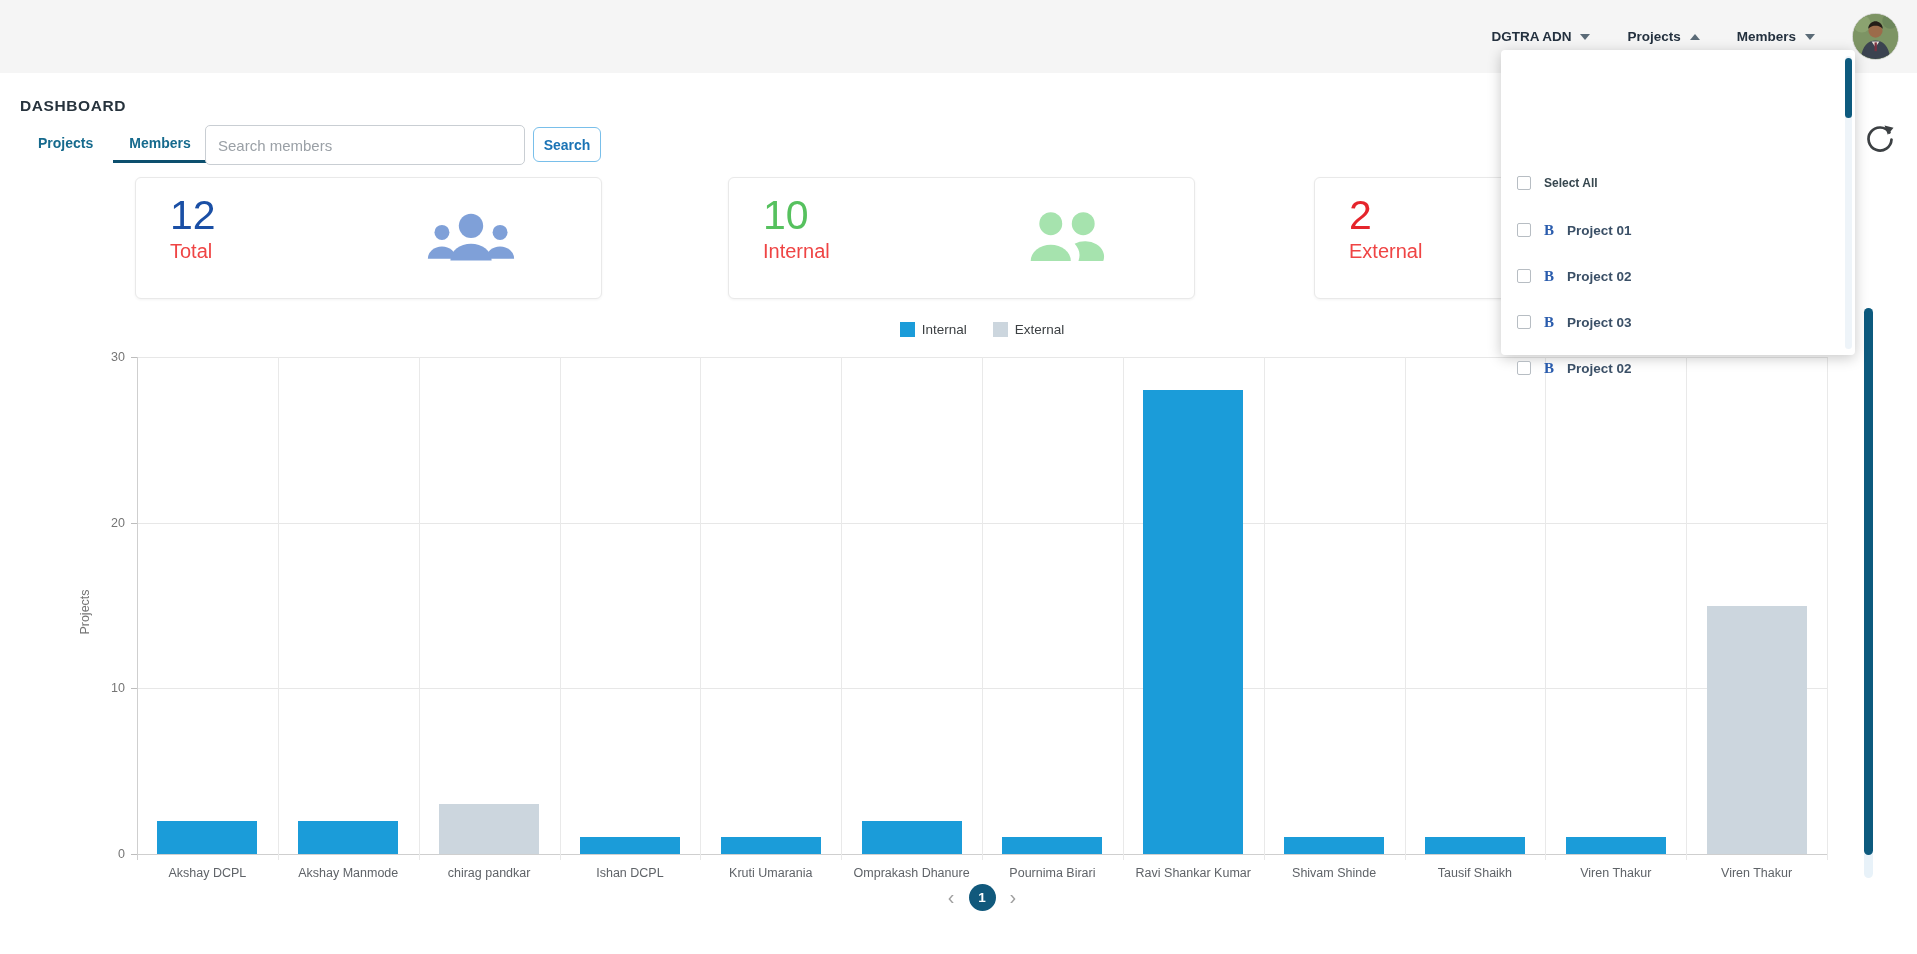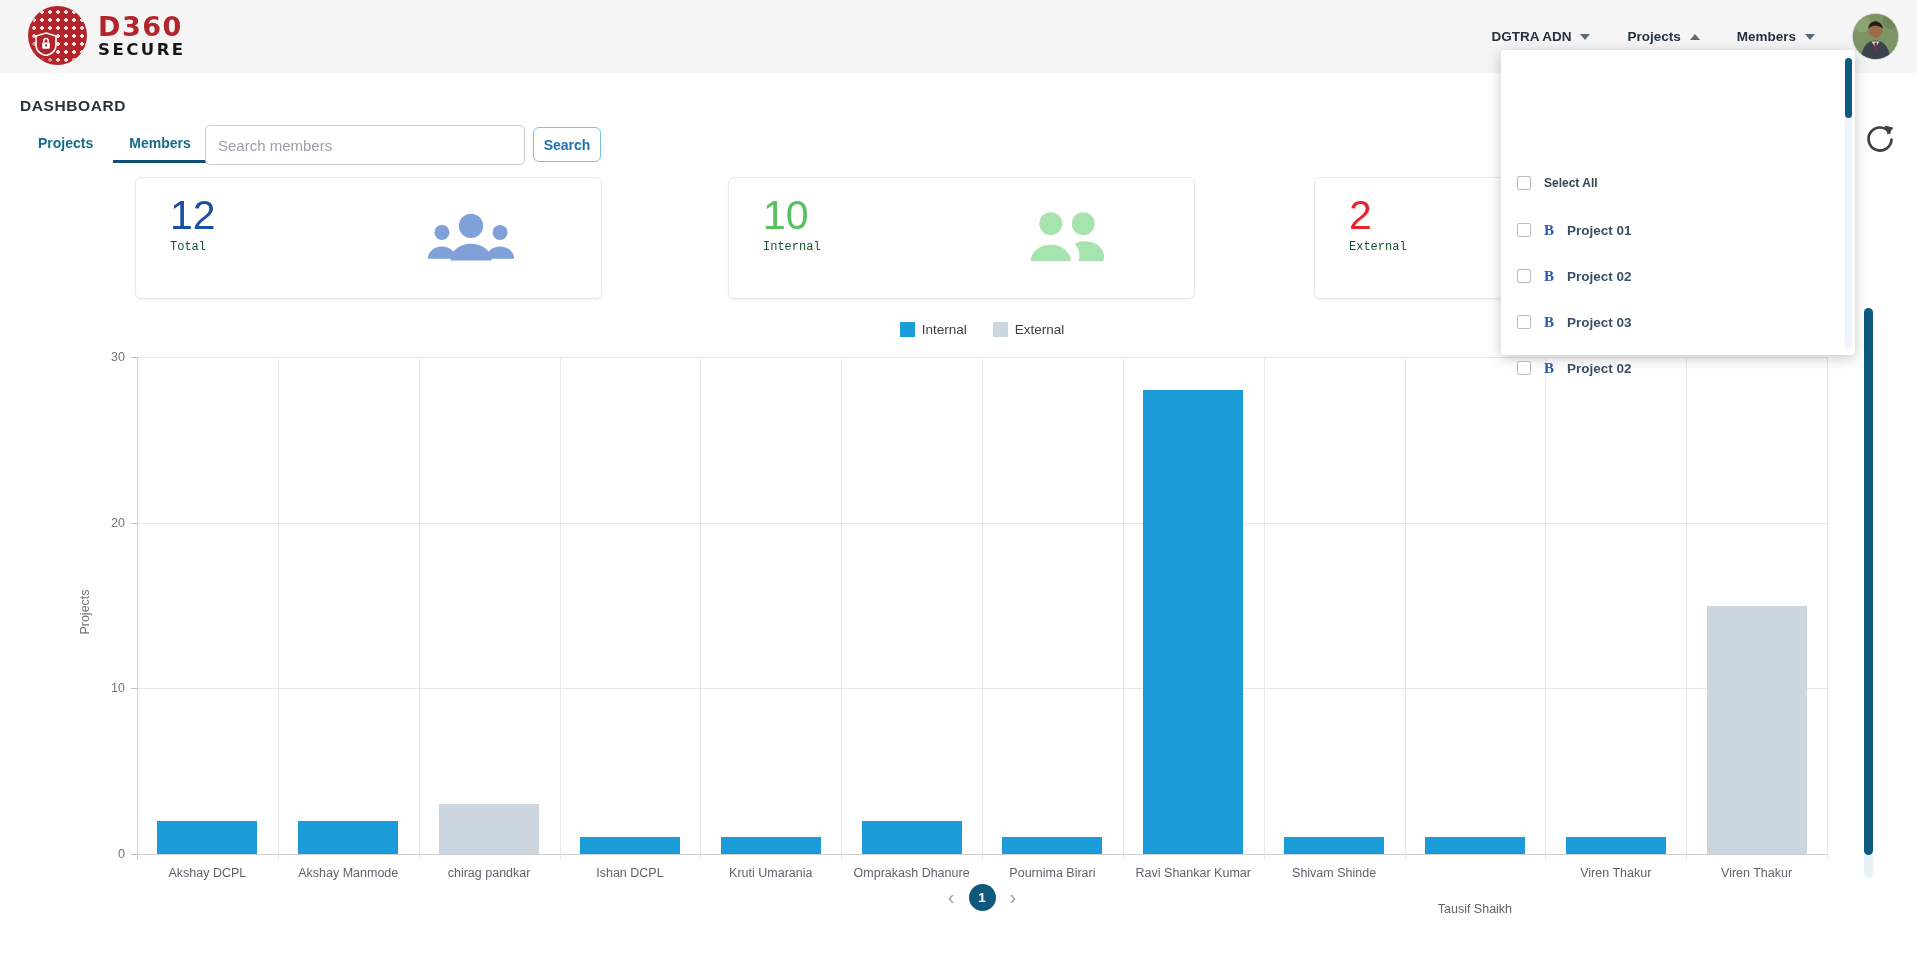--- a/index.html
+++ b/index.html
@@ -30,21 +30,21 @@
   .tab.active::after{content:"";position:absolute;left:2px;right:2px;bottom:0;height:3px;background:#0c4f6e;}
   #member-search{position:absolute;left:205px;top:125px;width:320px;height:40px;border:1px solid #c9ced3;border-radius:5px;
      font-size:15px;color:#333;padding:0 12px;box-sizing:border-box;outline:none;background:#fff;}
   #member-search::placeholder{color:#9aa0a6;}
   #search-btn{position:absolute;left:533px;top:127px;width:68px;height:35px;background:#fff;border:1.5px solid #79bfea;
      border-radius:6px;color:#1a73b5;font-size:14px;font-weight:700;cursor:pointer;font-family:"Liberation Sans",sans-serif;}
   
   .card{position:absolute;top:177px;width:465px;height:120px;background:#fff;border:1px solid #e9e9e9;border-radius:6px;
      box-shadow:0 1px 3px rgba(0,0,0,.05);}
   .card .num{position:absolute;left:34px;top:14px;font-size:41px;font-weight:500;}
-  .card .lbl{position:absolute;left:34px;top:62px;font-size:12px;color:#14532d;font-family:Liberation Mono, monospace;}
+  .card .lbl{position:absolute;left:34px;top:62px;font-size:20px;color:#ef4444;}
   .card .cicon{position:absolute;right:85px;top:28px;}
   
   #legend{position:absolute;left:137px;top:322px;width:1690px;display:flex;justify-content:center;gap:26px;}
   .leg-item{display:flex;align-items:center;gap:7px;cursor:pointer;}
   .leg-swatch{width:15px;height:15px;}
   .leg-text{font-size:13.5px;color:#3c4043;}
   #chart{position:absolute;left:0;top:0;}
   .gridline-h{position:absolute;height:1px;background:#e7e7e7;}
   .gridline-h.axis{background:#cfcfcf;}
   .gridline-v{position:absolute;width:1px;background:#e9e9e9;}
@@ -77,35 +77,20 @@
   .dd-selectall-lbl{font-size:12px;font-weight:700;color:#37474f;}
   .b-icon{font-size:15px;font-weight:800;color:#2a5cad;font-family:"Liberation Serif",serif;}
   .dd-item-lbl{font-size:13.5px;font-weight:600;color:#3a4f66;}
   #dd-scroll-track{position:absolute;right:3px;top:6px;width:7px;height:293px;background:#eef4f9;border-radius:4px;}
   #dd-scroll-thumb{position:absolute;right:3px;top:8px;width:7px;height:60px;background:#0d5a7e;border-radius:4px;cursor:pointer;}
 </style>
 </head>
 <body>
 
 <div id="topbar">
-  <div id="logo">
-    <div id="logo-globe">
-      <div class="dots"></div>
-      <svg class="shield" viewBox="0 0 22 24">
-        <path d="M11 1 L21 4 V13 C21 19 16 22.5 11 23.5 C6 22.5 1 19 1 13 V4 Z" fill="#b3252b" stroke="#ffffff" stroke-width="1.6"></path>
-        <rect x="7.2" y="10.5" width="7.6" height="6.2" rx="1.2" fill="#ffffff"></rect>
-        <path d="M8.8 10.5 V8.8 a2.2 2.2 0 0 1 4.4 0 V10.5" fill="none" stroke="#ffffff" stroke-width="1.5"></path>
-        <circle cx="11" cy="13.4" r="1.1" fill="#b3252b"></circle>
-      </svg>
-    </div>
-    <div class="logo-text">
-      <div class="l1">D360</div>
-      <div class="l2">SECURE</div>
-    </div>
-  </div>
   <div id="topnav">
     <div class="nav-item">
       <span class="nav-label">DGTRA ADN</span>
       <span class="caret-down"></span>
     </div>
     <div class="nav-item">
       <span class="nav-label">Projects</span>
       <span class="caret-up"></span>
     </div>
     <div class="nav-item">
@@ -223,21 +208,21 @@
     <div class="xlabel" style="left: 770.75px; top: 866px;">Kruti Umarania</div>
     <div class="bar" title="Omprakash Dhanure: 2" style="left: 862px; top: 820.867px; width: 100px; height: 33.1333px; background: rgb(27, 156, 217);"></div>
     <div class="xlabel" style="left: 911.583px; top: 866px;">Omprakash Dhanure</div>
     <div class="bar" title="Pournima Birari: 1" style="left: 1002px; top: 837.433px; width: 100px; height: 16.5667px; background: rgb(27, 156, 217);"></div>
     <div class="xlabel" style="left: 1052.42px; top: 866px;">Pournima Birari</div>
     <div class="bar" title="Ravi Shankar Kumar: 28" style="left: 1143px; top: 390.133px; width: 100px; height: 463.867px; background: rgb(27, 156, 217);"></div>
     <div class="xlabel" style="left: 1193.25px; top: 866px;">Ravi Shankar Kumar</div>
     <div class="bar" title="Shivam Shinde: 1" style="left: 1284px; top: 837.433px; width: 100px; height: 16.5667px; background: rgb(27, 156, 217);"></div>
     <div class="xlabel" style="left: 1334.08px; top: 866px;">Shivam Shinde</div>
     <div class="bar" title="Tausif Shaikh: 1" style="left: 1425px; top: 837.433px; width: 100px; height: 16.5667px; background: rgb(27, 156, 217);"></div>
-    <div class="xlabel" style="left: 1474.92px; top: 902px;">Tausif Shaikh</div>
+    <div class="xlabel" style="left: 1474.92px; top: 866px;">Tausif Shaikh</div>
     <div class="bar" title="Viren Thakur: 1" style="left: 1566px; top: 837.433px; width: 100px; height: 16.5667px; background: rgb(27, 156, 217);"></div>
     <div class="xlabel" style="left: 1615.75px; top: 866px;">Viren Thakur</div>
     <div class="bar" title="Viren Thakur: 15" style="left: 1707px; top: 605.5px; width: 100px; height: 248.5px; background: rgb(204, 214, 222);"></div>
     <div class="xlabel" style="left: 1756.58px; top: 866px;">Viren Thakur</div>
   </div>
 <div id="ylabel">Projects</div>
 
 <div id="pagination">
   <span class="pg-chev">‹</span>
   <span class="pg-page">1</span>

